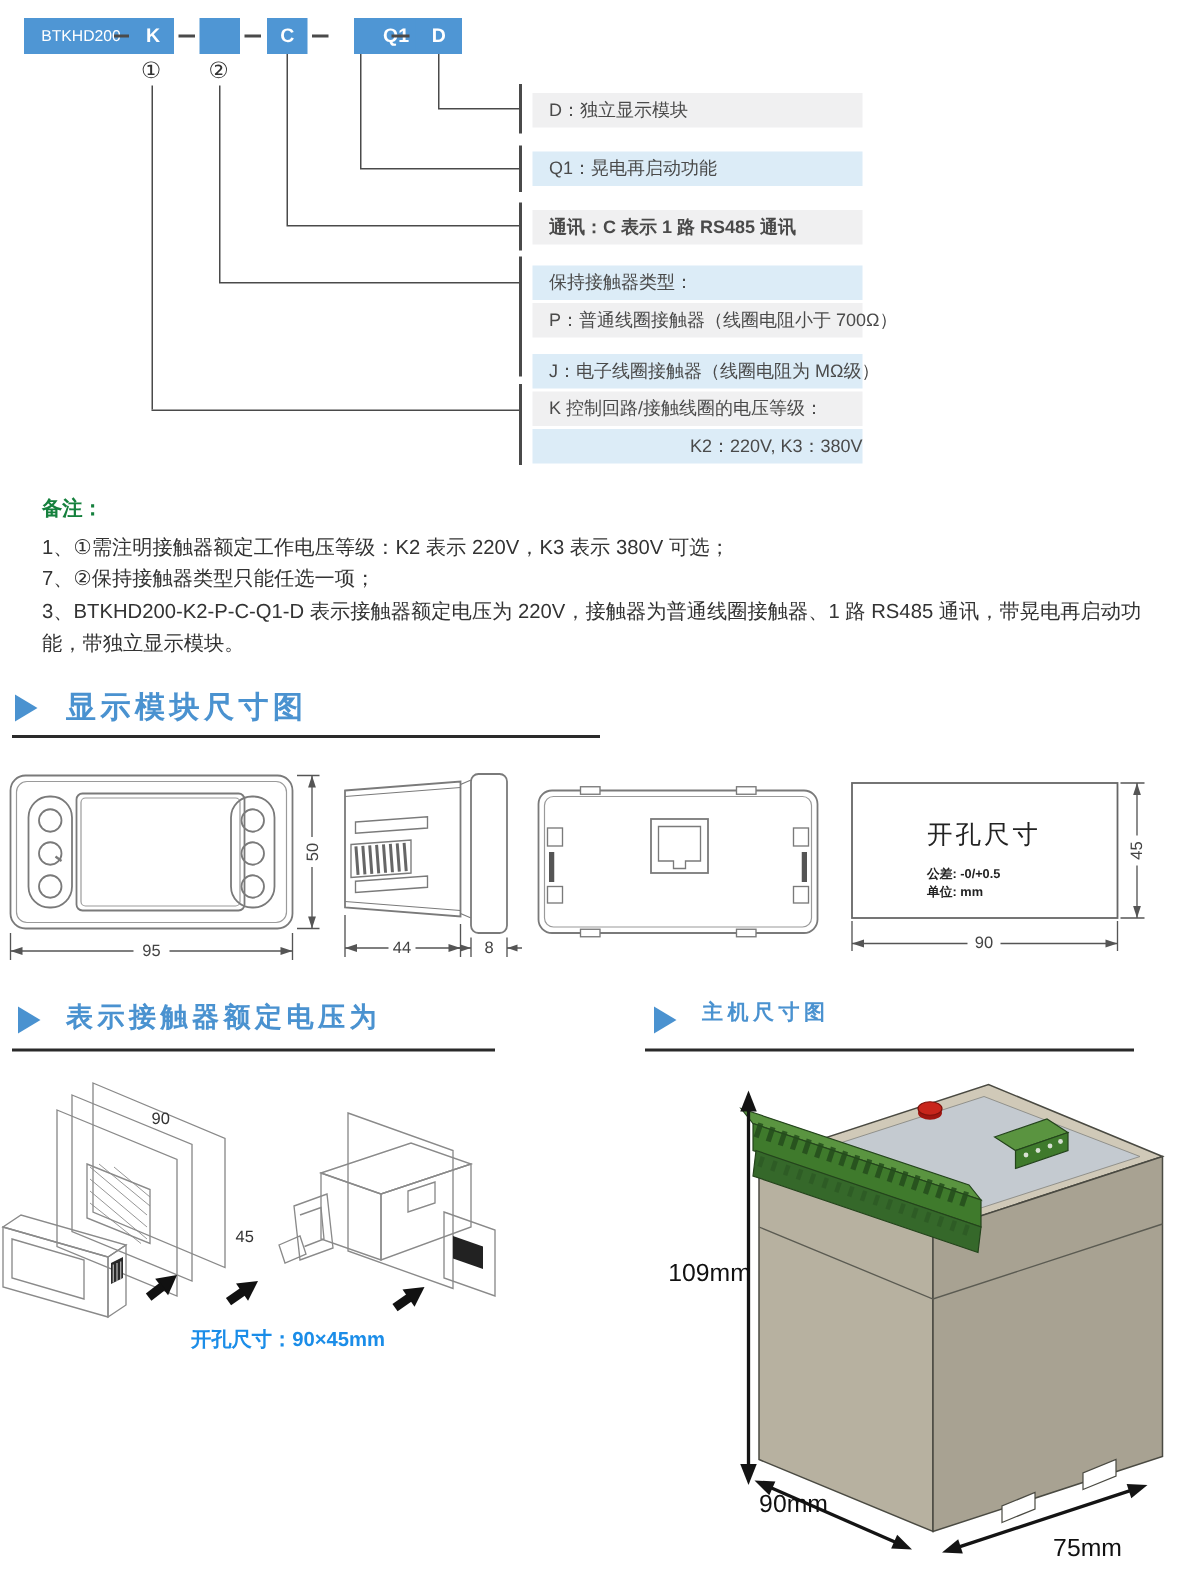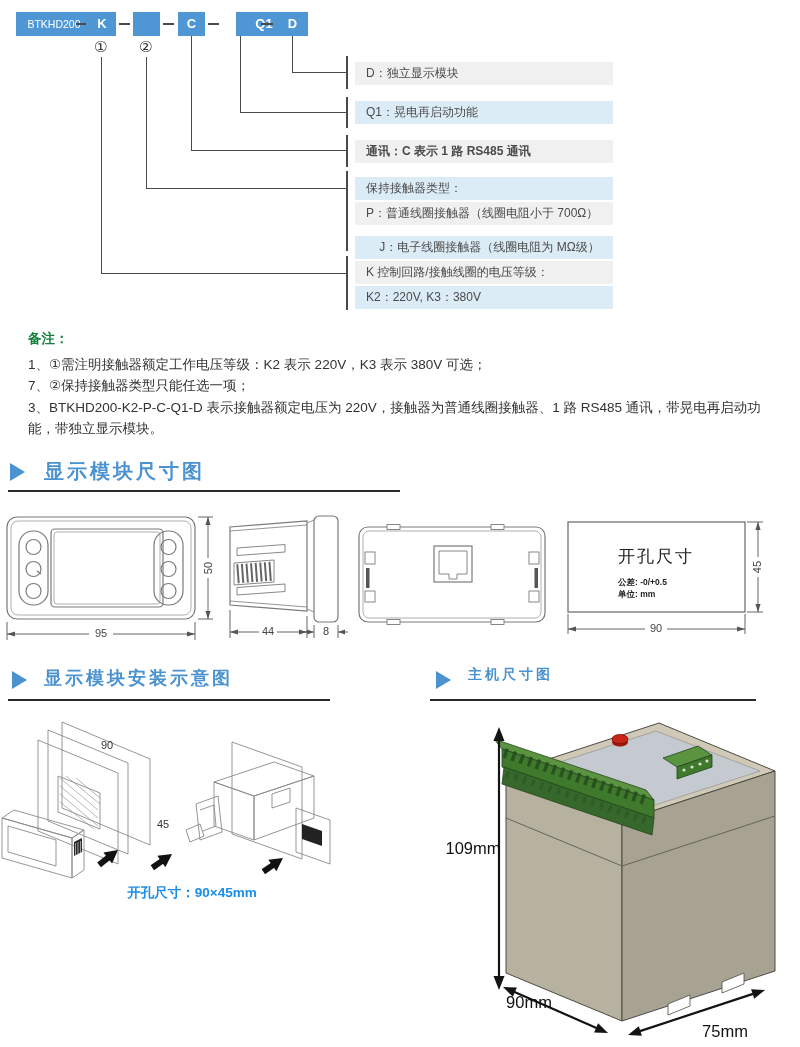--- a/index.html
+++ b/index.html
@@ -5,21 +5,21 @@
   html,body{margin:0;padding:0;background:#fff;}
   #page{position:relative;width:800px;height:1047px;background:#fff;overflow:hidden;
         font-family:"Liberation Sans","DejaVu Sans",sans-serif;color:#333;}
   
   .cbox{position:absolute;top:12px;height:24px;line-height:24px;text-align:center;
         background:#4f96d4;color:#fff;font-weight:600;font-size:13px;}
   .cbox.small{font-size:10.5px;font-weight:500;}
   .dash{position:absolute;top:23px;height:2px;background:#4a4a4a;}
   .marker{position:absolute;top:38px;font-size:15px;color:#333;}
   .cline{position:absolute;background:#4a4a4a;}
-  .legend-box{position:absolute;left:355px;width:258px;height:23px;line-height:23px;
+  .legend-box{position:absolute;left:355px;width:220px;height:23px;line-height:23px;
         padding-left:11px;font-size:12px;color:#4a4a4a;white-space:nowrap;box-sizing:border-box;}
   .tone-gray{background:#f0f0f1;}
   .tone-blue{background:#dcecf7;}
   
   #notes{position:absolute;left:28px;top:328px;width:748px;font-size:13.5px;line-height:21.5px;color:#333;}
   #notes .t{color:#15803d;font-weight:bold;margin-bottom:4px;}
   
   .tri{position:absolute;width:0;height:0;border-left:15px solid #4a92d0;
        border-top:9px solid transparent;border-bottom:9px solid transparent;}
   .sec-title{position:absolute;color:#4a92d0;font-weight:bold;letter-spacing:3px;}
@@ -67,21 +67,21 @@
   <div class="cline" style="left:346px;top:171px;width:1.5px;height:80px;"></div>
   <div class="cline" style="left:346px;top:256px;width:1.5px;height:54px;"></div>
 
   <div class="legend-box tone-gray" style="top:62px;">D：独立显示模块</div>
   <div class="legend-box tone-blue" style="top:101px;">Q1：晃电再启动功能</div>
   <div class="legend-box tone-gray" style="top:140px;font-weight:bold;">通讯：C 表示 1 路 RS485 通讯</div>
   <div class="legend-box tone-blue" style="top:177px;">保持接触器类型：</div>
   <div class="legend-box tone-gray" style="top:202px;">P：普通线圈接触器（线圈电阻小于 700Ω）</div>
   <div class="legend-box tone-blue" style="top:236px;text-align:center;">J：电子线圈接触器（线圈电阻为 MΩ级）</div>
   <div class="legend-box tone-gray" style="top:261px;">K 控制回路/接触线圈的电压等级：</div>
-  <div class="legend-box tone-blue" style="top:286px;">K2：220V, K3：380V</div>
+  <div class="legend-box tone-blue" style="top:286px;text-align:right;">K2：220V, K3：380V</div>
 
   <div id="notes">
     <div class="t">备注：</div>
     <div>1、①需注明接触器额定工作电压等级：K2 表示 220V，K3 表示 380V 可选；</div>
     <div>7、②保持接触器类型只能任选一项；</div>
     <div>3、BTKHD200-K2-P-C-Q1-D 表示接触器额定电压为 220V，接触器为普通线圈接触器、1 路 RS485 通讯，带晃电再启动功能，带独立显示模块。</div>
   </div>
 
   <div class="tri" style="left:10px;top:463px;"></div>
   <div class="sec-title" style="left:44px;top:458px;font-size:20px;">显示模块尺寸图</div>
@@ -179,21 +179,21 @@
       <polygon points="202,10 199.4,18 204.6,18"></polygon>
         <polygon points="202,100 199.4,92 204.6,92"></polygon>
     </g>
     <rect x="89" y="109" width="22" height="14" fill="#fff"></rect>
     <text class="dimtxt" x="100" y="120" text-anchor="middle">90</text>
     <rect x="196" y="45" width="13" height="20" fill="#fff"></rect>
     <text class="dimtxt" transform="translate(205,55) rotate(-90)" text-anchor="middle">45</text>
   </svg>
 
   <div class="tri" style="left:12px;top:671px;"></div>
-  <div class="sec-title" style="left:44px;top:666px;font-size:18px;">显示模块安装示意图</div>
+  <div class="sec-title" style="left:44px;top:666px;font-size:18px;">表示接触器额定电压为</div>
   <div class="sec-line" style="left:8px;top:699px;width:322px;"></div>
 
   <div class="tri" style="left:436px;top:671px;"></div>
   <div class="sec-title" style="left:468px;top:666px;font-size:14px;">主机尺寸图</div>
   <div class="sec-line" style="left:430px;top:699px;width:326px;"></div>
 
   <svg class="panel" style="left:0px;top:712px;" width="345" height="192" viewBox="0 0 345 192">
     <defs>
       <g id="blkarr" fill="#111">
         <polygon points="0,0 -13,7 -13,-7"></polygon>

